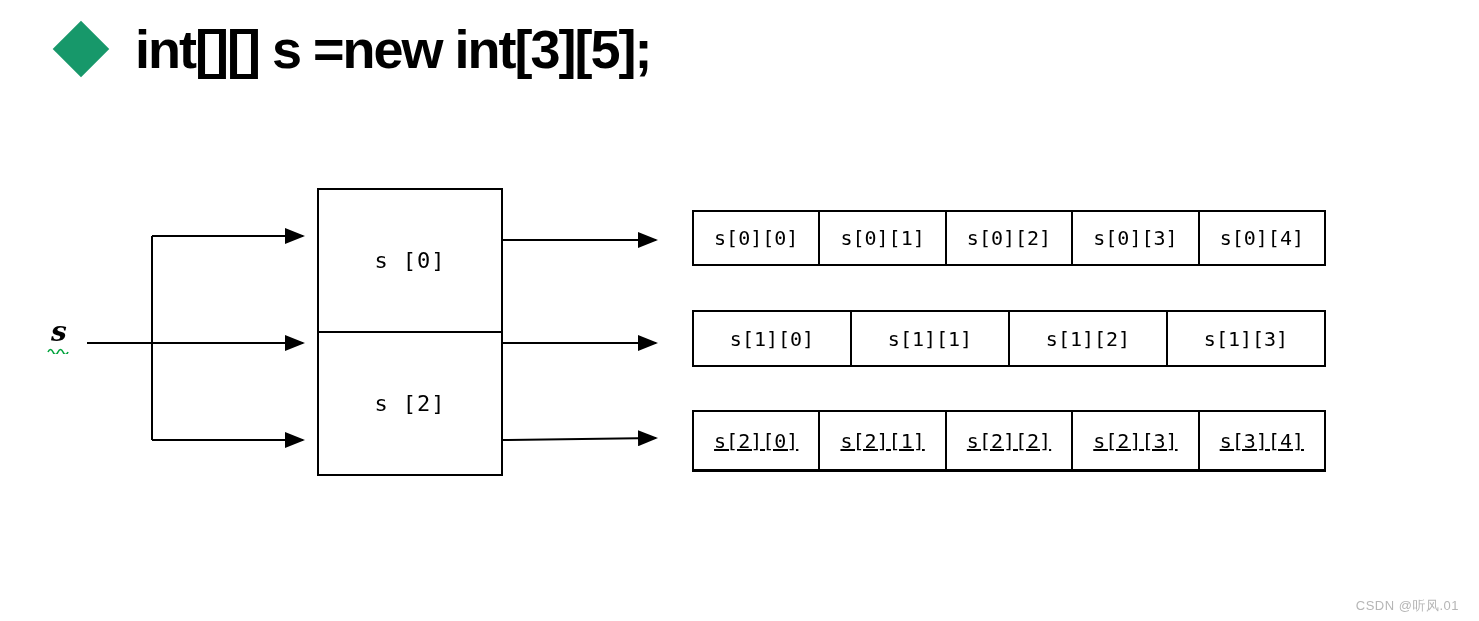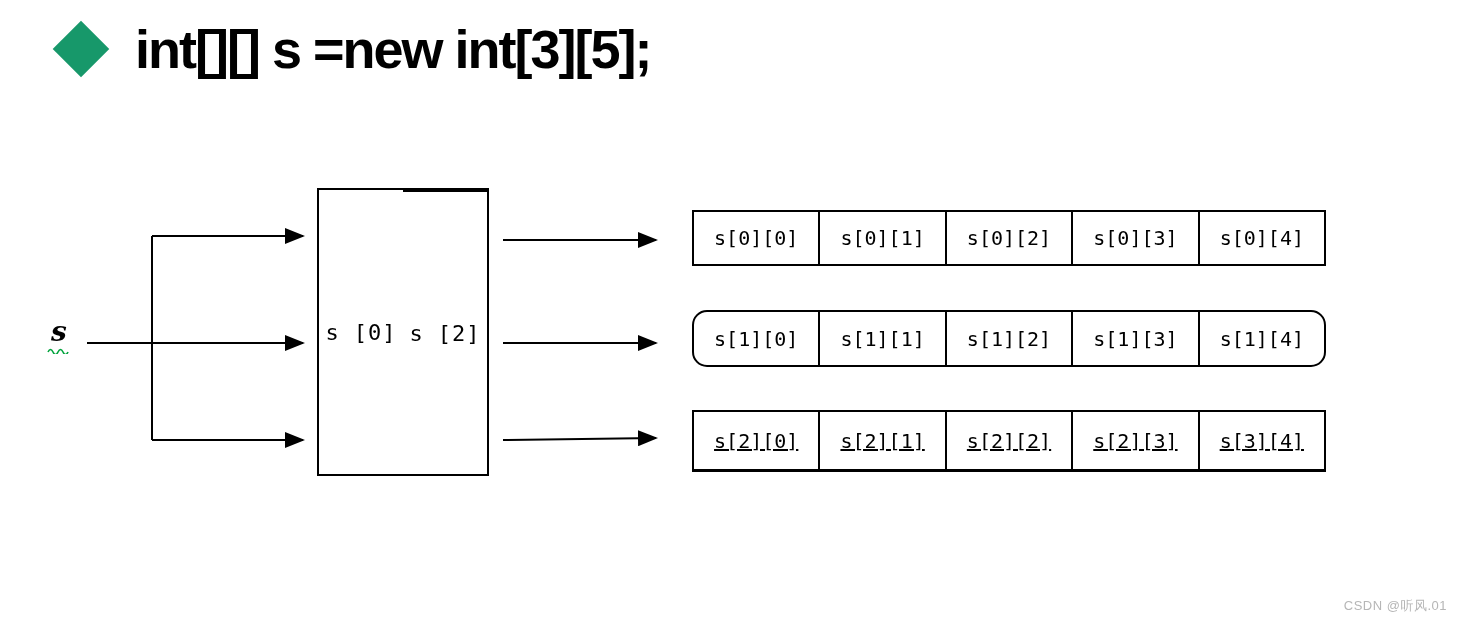--- a/index.html
+++ b/index.html
@@ -54,55 +54,55 @@
     font-family:"DejaVu Serif", serif;
     font-weight:bold;font-style:italic;
     font-size:28px;line-height:1;
     text-align:center;
   }
   .pointer-label .squiggle{display:block;margin-top:1px;}
 
   
   .stack{
     position:absolute;left:317px;top:188px;
-    width:172px;height:288px;
+    width:186px;height:288px;
     border:2px solid var(--color-line);
-    display:flex;flex-direction:row;
+    display:flex;flex-direction:column;
     background:#fff;
   }
   .stack-box{
     flex:1 1 0;
     display:flex;align-items:center;justify-content:center;
     font-family:"DejaVu Sans Mono", monospace;
     font-size:22px;
     letter-spacing:1px;
   }
   .stack-box + .stack-box{border-top:2px solid var(--color-line);}
 
   
   .row{
     position:absolute;left:692px;width:634px;
     border:2px solid var(--color-line);
     display:flex;
     background:#fff;
   }
   .row-0{top:210px;height:56px;}
-  .row-1{top:310px;height:57px;border-radius:15px;}
+  .row-1{top:310px;height:57px;}
   .row-2{top:410px;height:62px;border-bottom-width:3px;text-decoration:underline;}
   .cell{
     flex:1 1 0;
     display:flex;align-items:center;justify-content:center;
     font-family:"DejaVu Sans Mono", monospace;
     font-size:20px;
   }
   .cell + .cell{border-left:2px solid var(--color-line);}
 
   
   .watermark{
-    position:absolute;right:32px;bottom:6px;
+    position:absolute;right:20px;bottom:6px;
     font-size:13px;
     color:var(--color-watermark);
     letter-spacing:0.5px;
   }
 </style>
 </head>
 <body>
 
 <div class="canvas">
 
@@ -155,21 +155,20 @@
     <div class="cell">s[0][2]</div>
     <div class="cell">s[0][3]</div>
     <div class="cell">s[0][4]</div>
   </div>
 
   <div class="row row-1">
     <div class="cell">s[1][0]</div>
     <div class="cell">s[1][1]</div>
     <div class="cell">s[1][2]</div>
     <div class="cell">s[1][3]</div>
-    <div class="cell">s[1][4]</div>
   </div>
 
   <div class="row row-2">
     <div class="cell">s[2][0]</div>
     <div class="cell">s[2][1]</div>
     <div class="cell">s[2][2]</div>
     <div class="cell">s[2][3]</div>
     <div class="cell">s[3][4]</div>
   </div>
 

